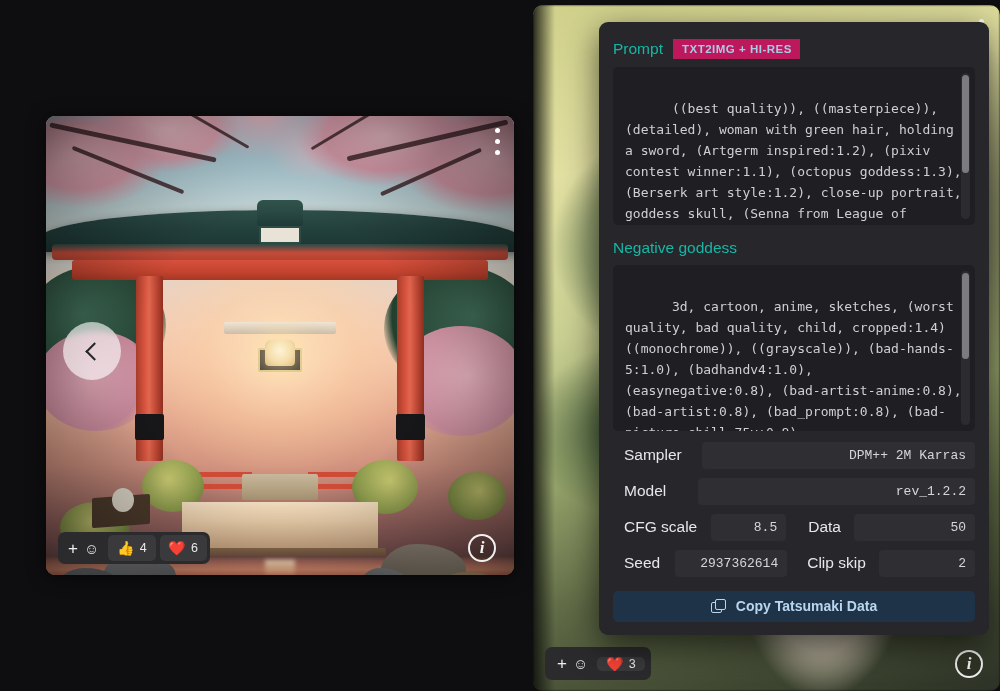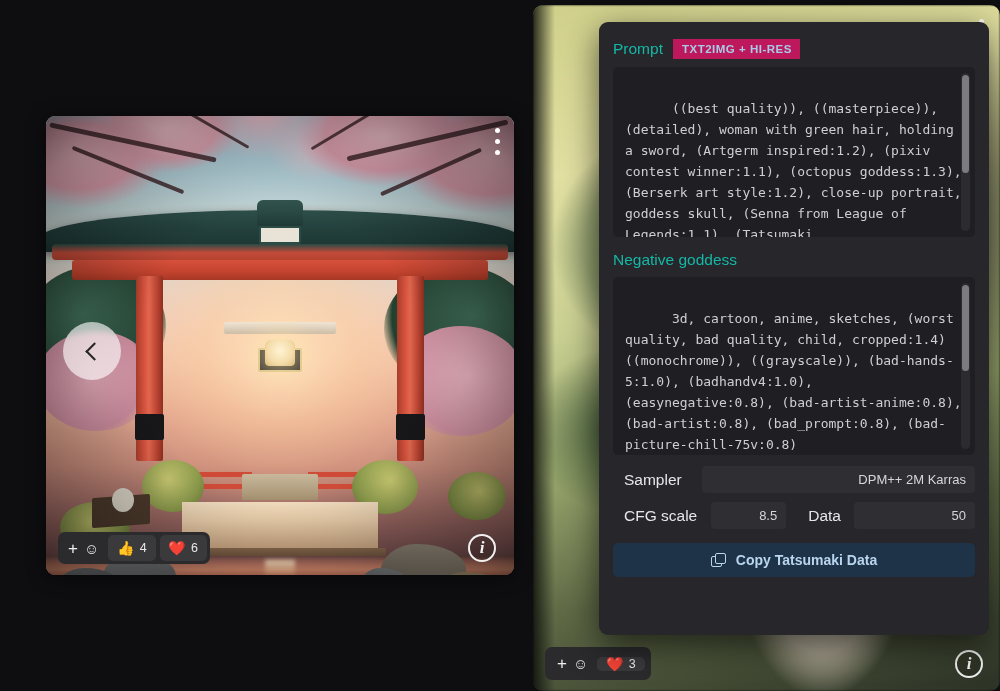--- a/index.html
+++ b/index.html
@@ -358,21 +358,21 @@
     font-size: 15.5px; color: #e7e7ea;
     flex: 0 0 auto;
     margin-left: 11px;
   }
   .param-value {
     background: #2e2e33;
     border-radius: 4px;
     height: 27px;
     display: flex; align-items: center; justify-content: flex-end;
     padding: 0 9px;
-    font-family: Liberation Sans, sans-serif;
+    font-family: Liberation Mono, monospace;
     font-size: 13px;
     color: #d6d6da;
   }
   .pv-wide { flex: 1 1 auto; margin-left: 12px; }
   .pv-sampler { margin-left: 20px; }
   .pv-model   { margin-left: 32px; }
 
   .param-row.split { gap: 0; }
   .pv-cfg   { width: 75px; margin-left: 14px; }
   .lbl-steps{ margin-left: 22px; }
@@ -548,28 +548,38 @@
       <span class="sb-track">
         <span class="sb-thumb" style="top:2px; height:86px;"></span>
       </span>
     </div>
 
     <div class="param-row">
       <span class="param-label">Sampler</span>
       <span class="param-value pv-wide pv-sampler">DPM++ 2M Karras</span>
     </div>
 
+    <div class="param-row">
+      <span class="param-label">Model</span>
+      <span class="param-value pv-wide pv-model">rev_1.2.2</span>
+    </div>
 
     <div class="param-row split">
       <span class="param-label">CFG scale</span>
       <span class="param-value pv-cfg">8.5</span>
       <span class="param-label lbl-steps">Data</span>
       <span class="param-value pv-steps">50</span>
     </div>
 
+    <div class="param-row split">
+      <span class="param-label">Seed</span>
+      <span class="param-value pv-seed">2937362614</span>
+      <span class="param-label lbl-clip">Clip skip</span>
+      <span class="param-value pv-clip">2</span>
+    </div>
 
     <div class="copy-btn">
       <span class="copy-ico"></span>
       <span>Copy Tatsumaki Data</span>
     </div>
 
   </div>
 
 </div>
 

